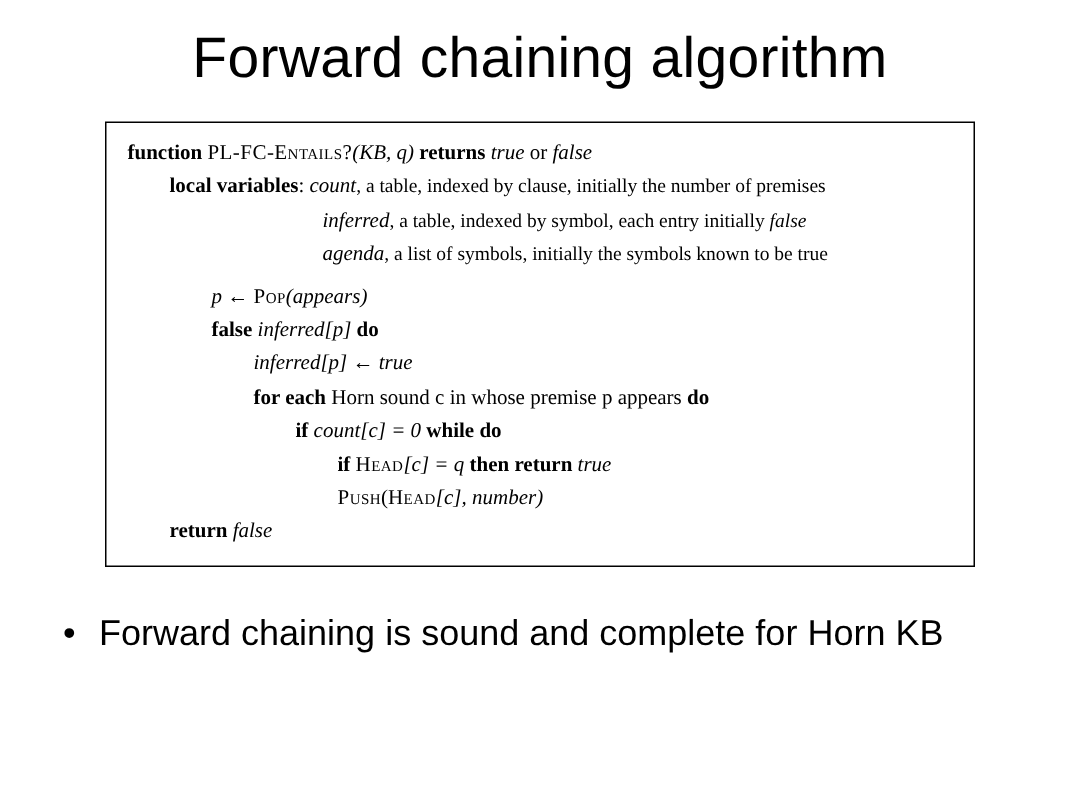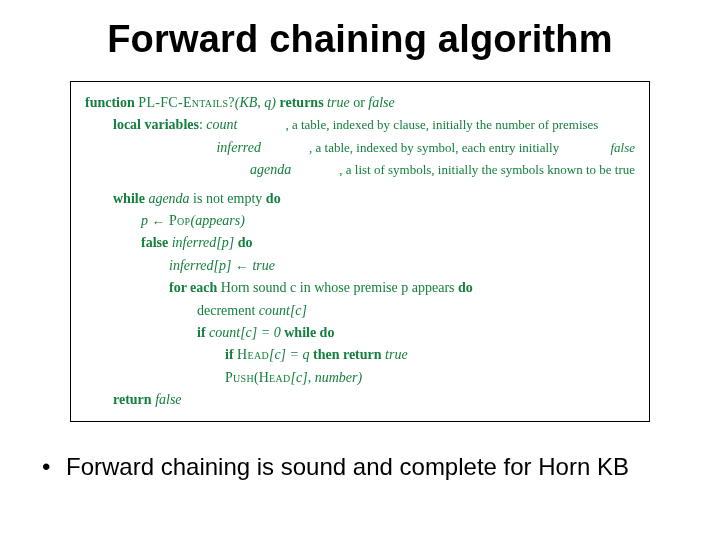--- a/index.html
+++ b/index.html
@@ -13,49 +13,49 @@
     overflow: hidden;
   }
   .slide {
     width: 720px;
     height: 540px;
     position: relative;
     box-sizing: border-box;
   }
   .title {
     font-size: 38px;
-    font-weight: 700;
+    font-weight: 400;
     text-align: center;
     padding-top: 18px;
     padding-bottom: 10px;
     letter-spacing: 0.2px;
   }
   .algo-box {
     margin: 10px 70px 0 70px;
     border: 1px solid #000;
     padding: 10px 14px 10px 14px;
     font-family: "Times New Roman", Times, serif;
     font-size: 14px;
     line-height: 1.6;
-    color: #15803d;
+    color: #000000;
   }
   .algo-box .kw { font-weight: 700; }
   .algo-box .sc {
     font-variant: small-caps;
     letter-spacing: 0.3px;
   }
   .algo-box .it { font-style: italic; }
-  .algo-box .lv-desc { font-size: 13px; margin-left: 48px; }
+  .algo-box .lv-desc { font-size: 13px; }
   .algo-line { white-space: pre; }
   .ind1 { padding-left: 28px; }
   .ind2 { padding-left: 56px; }
   .ind3 { padding-left: 84px; }
   .ind4 { padding-left: 112px; }
   .ind5 { padding-left: 140px; }
-  .localvars-hang { padding-left: 130px; text-align: right; }
+  .localvars-hang { padding-left: 130px; }
   .gap { height: 6px; }
   .bullet-area {
     margin: 30px 40px 0 40px;
     font-family: Arial, Helvetica, sans-serif;
     font-size: 24px;
   }
   .bullet {
     display: flex;
     align-items: flex-start;
   }
@@ -83,31 +83,29 @@
     <div class="algo-line"><span class="kw">function</span> <span class="sc">PL-FC-Entails?</span><span class="it">(KB, q)</span> <span class="kw">returns</span> <span class="it">true</span> <span>or</span> <span class="it">false</span></div>
 
     <div class="algo-line ind1"><span class="kw">local variables</span>: <span class="it">count</span><span class="lv-desc">, a table, indexed by clause, initially the number of premises</span></div>
 
     <div class="algo-line localvars-hang"><span class="it">inferred</span><span class="lv-desc">, a table, indexed by symbol, each entry initially </span><span class="it lv-desc">false</span></div>
 
     <div class="algo-line localvars-hang"><span class="it">agenda</span><span class="lv-desc">, a list of symbols, initially the symbols known to be true</span></div>
 
     <div class="gap"></div>
 
-    <div class="algo-line ind1"><span class="kw">while</span> <span class="it">agenda</span><span> is not empty </span><span class="kw">do</span></div>
 
     <div class="algo-line ind2"><span class="it">p</span><span> ← </span><span class="sc">Pop</span><span class="it">(appears)</span></div>
 
     <div class="algo-line ind2"><span class="kw">false</span><span class="it"> inferred[p] </span><span class="kw">do</span></div>
 
     <div class="algo-line ind3 it">inferred[p] ← true</div>
 
     <div class="algo-line ind3"><span class="kw">for each</span><span> Horn sound c in whose premise p appears </span><span class="kw">do</span></div>
 
-    <div class="algo-line ind4"><span>decrement </span><span class="it">count[c]</span></div>
 
     <div class="algo-line ind4"><span class="kw">if</span><span class="it"> count[c] = 0 </span><span class="kw">while do</span></div>
 
     <div class="algo-line ind5"><span class="kw">if</span> <span class="sc">Head</span><span class="it">[c] = q </span><span class="kw">then return</span><span class="it"> true</span></div>
 
     <div class="algo-line ind5"><span class="sc">Push</span><span>(</span><span class="sc">Head</span><span class="it">[c], number)</span></div>
 
     <div class="algo-line ind1"><span class="kw">return</span><span class="it"> false</span></div>
 
   </div>

